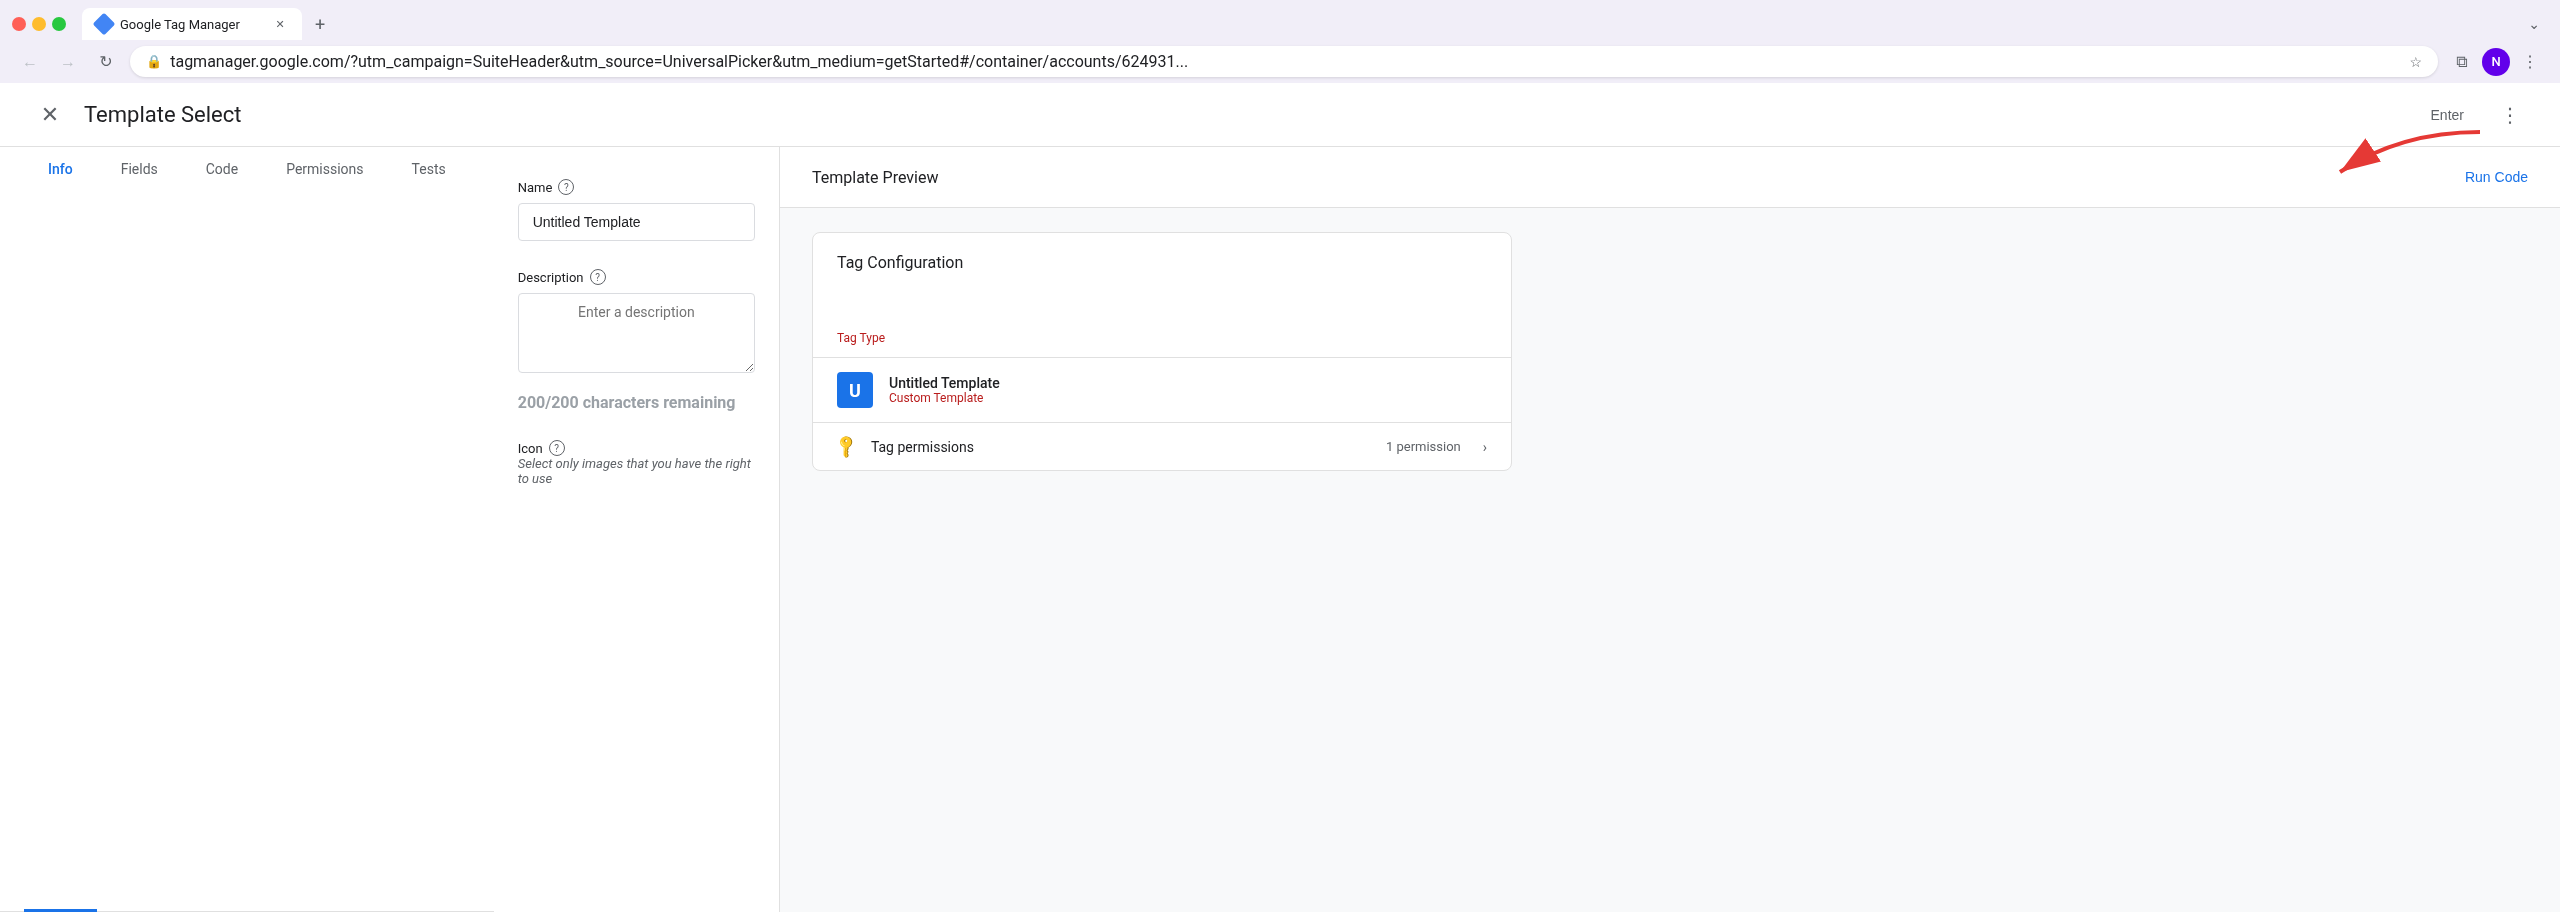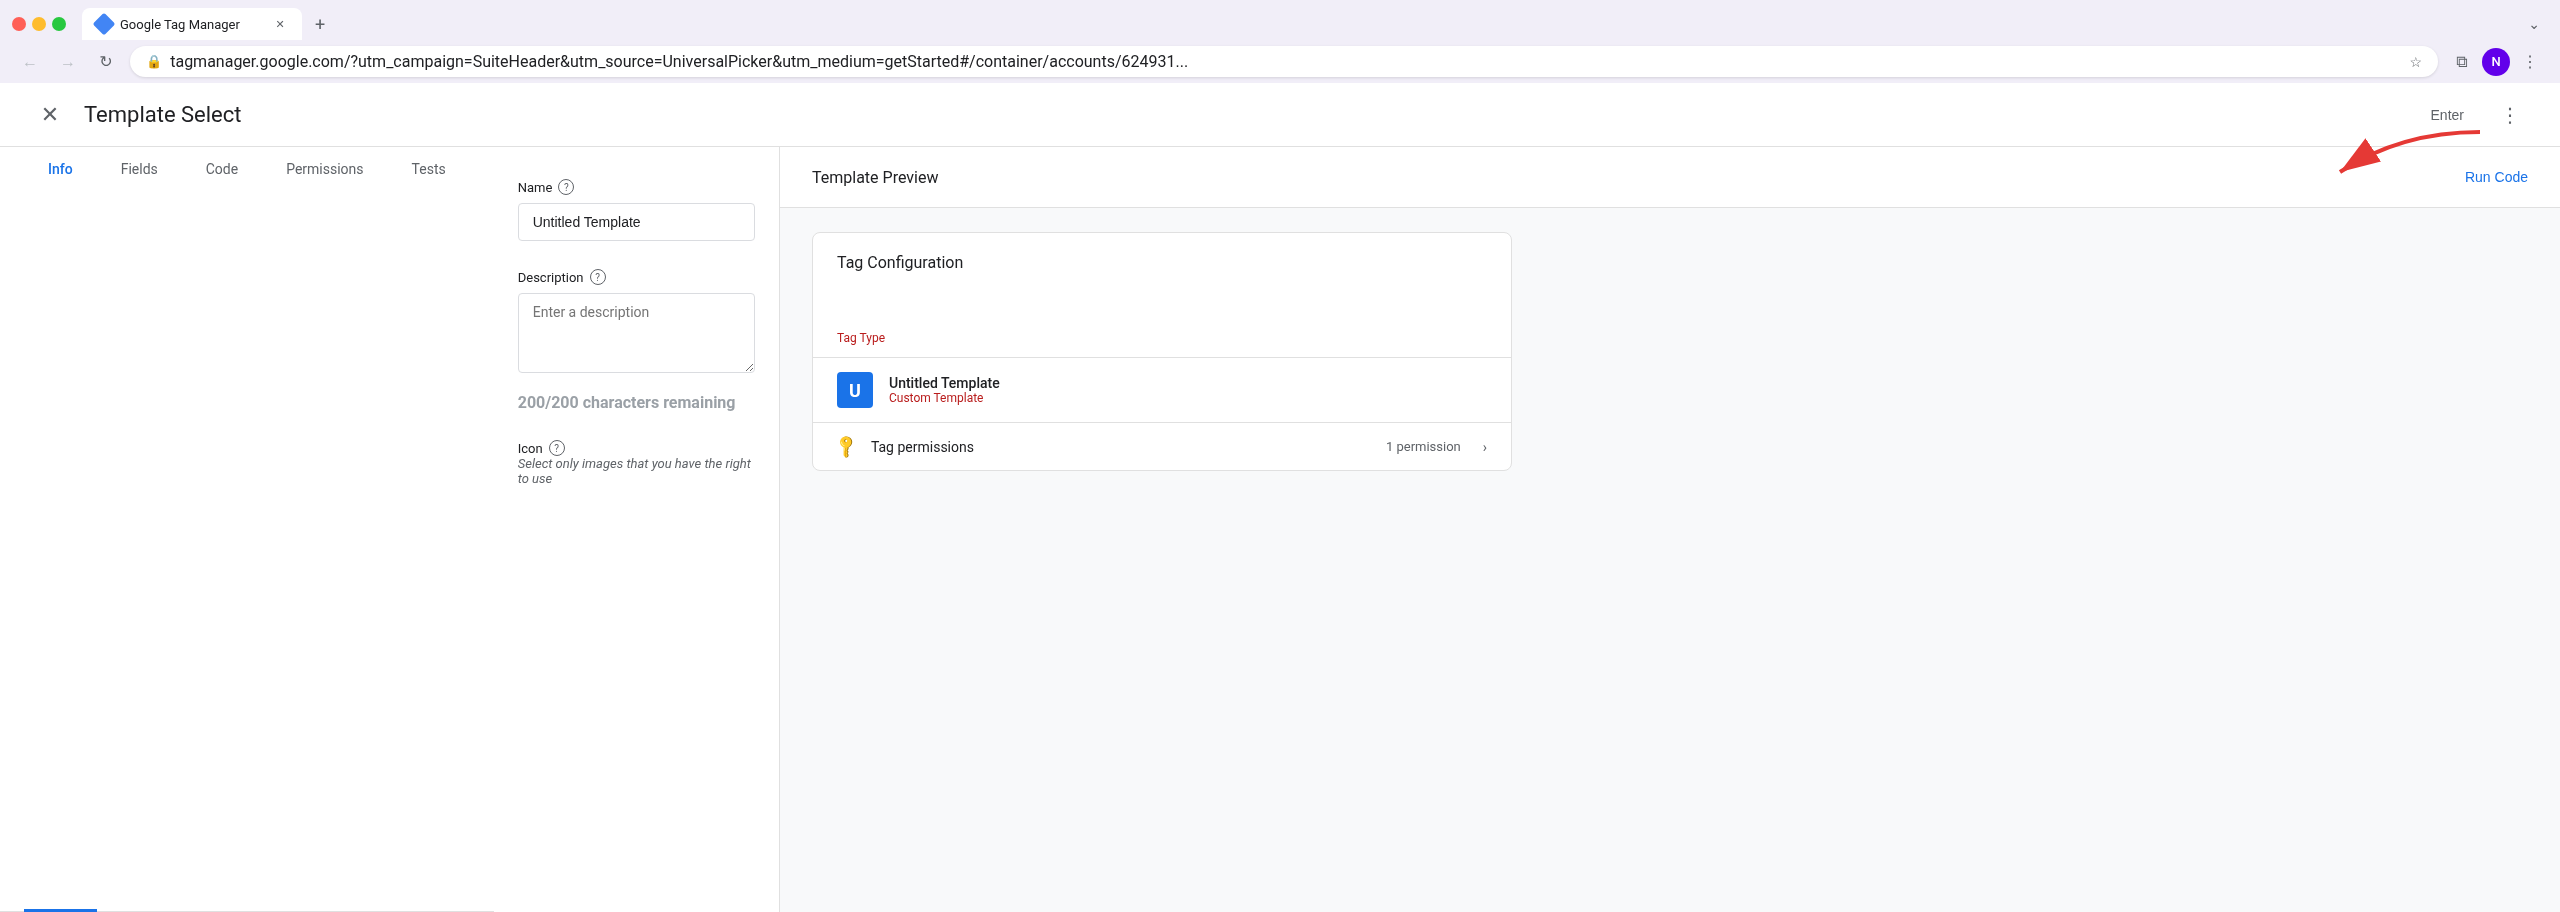--- a/index.html
+++ b/index.html
@@ -281,20 +281,21 @@
       border: 1px solid #dadce0;
       border-radius: 4px;
       padding: 10px 14px;
       font-size: 14px;
       color: #9aa0a6;
       outline: none;
       background: #fff;
       resize: vertical;
       min-height: 80px;
       font-family: inherit;
+      text-align: center;
     }
 
     .char-count {
       font-size: 16px;
       color: #9aa0a6;
       margin-top: 16px;
       font-weight: bold;
     }
 
     .form-section {

